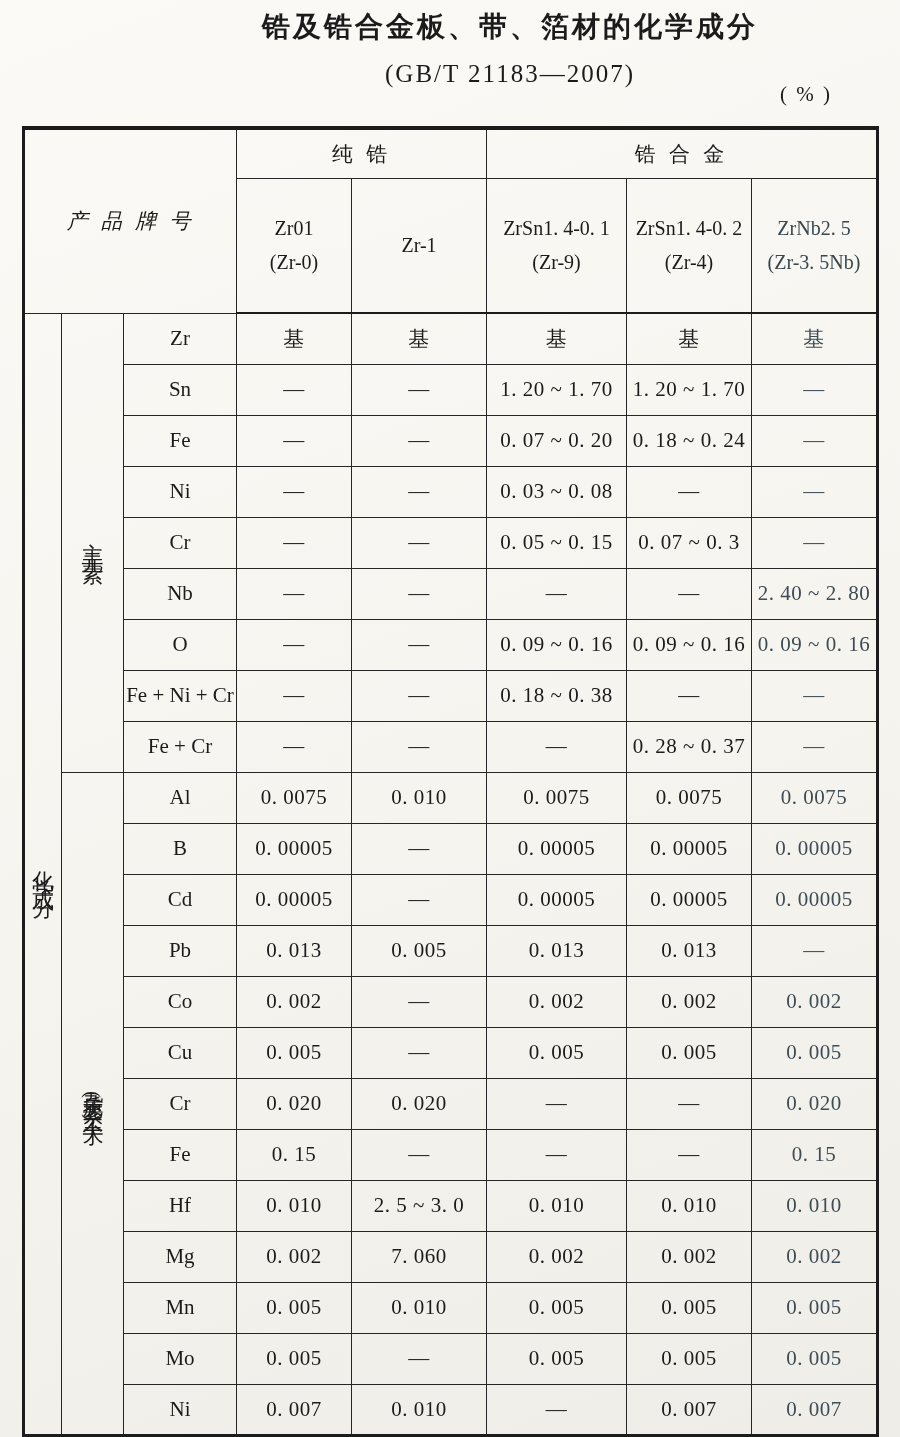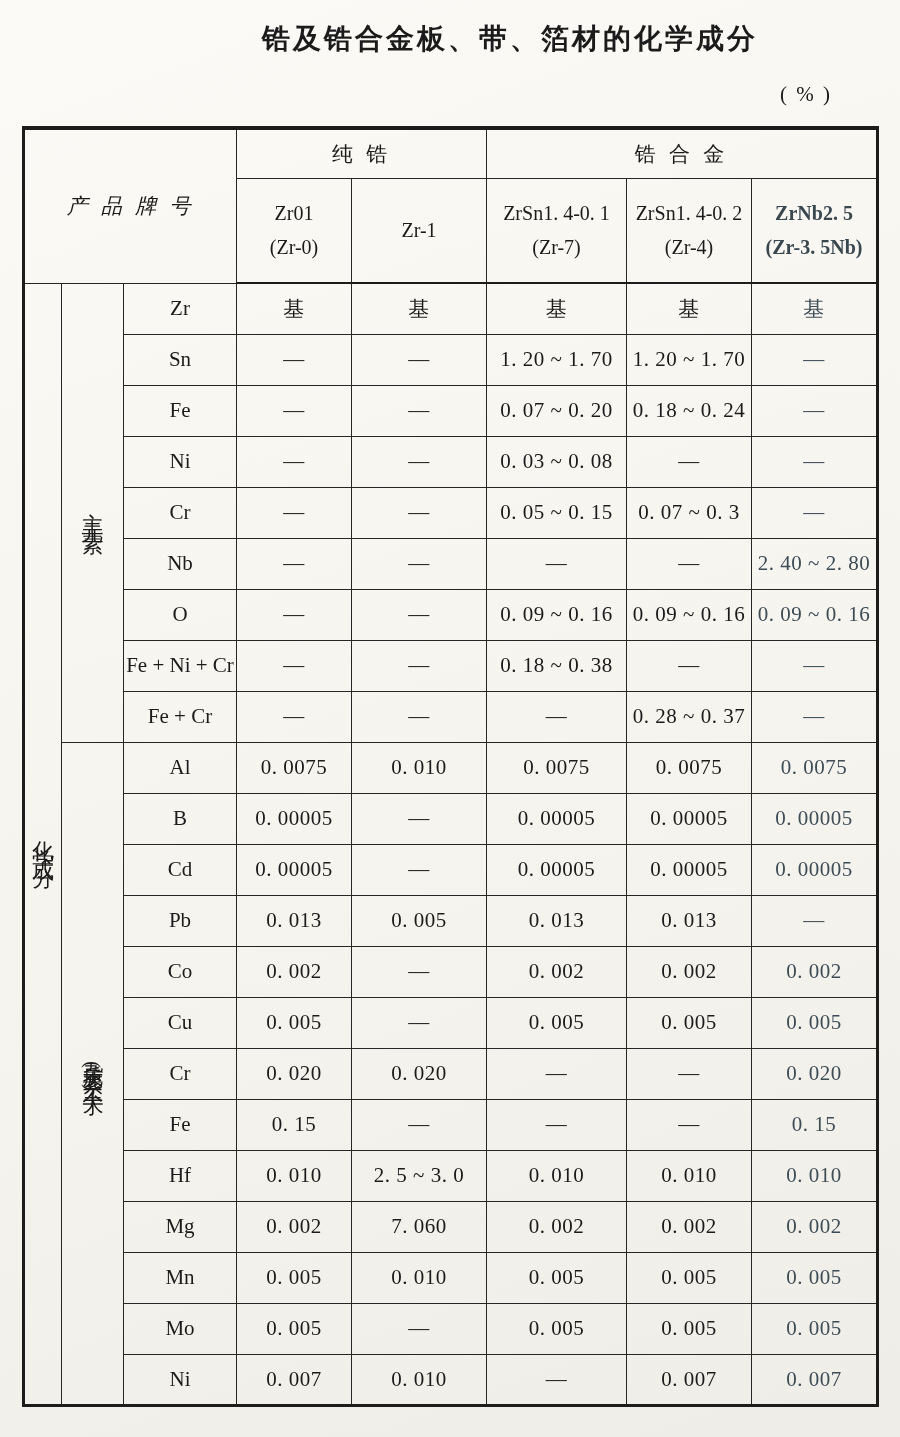--- a/index.html
+++ b/index.html
@@ -6,21 +6,21 @@
   body {
     width:900px; height:1437px;
     background:#e9e7e2;
     font-family:"Liberation Serif", serif;
     color:#1b1b1b;
   }
   .page {
     position:relative; width:900px; height:1437px; overflow:hidden;
     background:linear-gradient(160deg,#fbfaf6 0%, #f6f4ef 55%, #efede7 100%);
   }
-  .titleblock { padding-top:20px; margin-left:170px; width:680px; text-align:center; }
+  .titleblock { padding-top:8px; margin-left:170px; width:680px; text-align:center; }
   .doc-title {
     font-size:28px; font-weight:600; letter-spacing:3px; line-height:38px;
   }
   .doc-standard {
     font-size:25px; margin-top:12px; letter-spacing:2px; line-height:32px; font-weight:500;
   }
   .unit {
     position:absolute; top:82px; right:68px; font-size:21px; letter-spacing:2px;
   }
 
@@ -28,50 +28,51 @@
     position:absolute; left:22px; top:126px; width:854px;
     border-collapse:collapse; table-layout:fixed;
     border:3px solid #1c1c1c; border-top-width:4px;
   }
   table.comp td {
     border:1.4px solid #262626;
     text-align:center; vertical-align:middle;
     padding:0; font-size:21px; overflow:hidden;
   }
   tr.h1row { height:50px; }
-  tr.h2row { height:105px; }
+  tr.h2row { height:135px; }
   tbody.rows tr { height:51px; }
 
   td.corner { font-size:23px; letter-spacing:4px; border-bottom:2.4px solid #1c1c1c;font-style:italic; }
   td.group  { font-size:23px; letter-spacing:4px; }
   tr.h2row td { border-bottom:2.4px solid #1c1c1c; }
   .gline { line-height:34px; font-size:20px; }
 
   td.vcell { vertical-align:middle; }
   .vtext {
     display:inline-block;
     writing-mode:vertical-rl;
     font-size:22px; letter-spacing:9px;
     line-height:1.1;
   }
   .vtext.imp { font-size:21px; letter-spacing:4px; }
   .vtext.main { letter-spacing:10px; }
 
   td.el  { font-size:21px; }
   td.val { font-size:20.5px; letter-spacing:0.5px; }
   td.last { color:#3e4c56; }
-  tr.h2row td.last { color:#39474f;font-weight:bold; }
+  tr.h2row td.last { color:#39474f; }
 </style>
 </head>
 <body>
 
 <div class="page">
 
   <div class="titleblock">
     <div class="doc-title">锆及锆合金板、带、箔材的化学成分</div>
+    <div class="doc-standard">(GB/T 21183—2007)</div>
   </div>
   <div class="unit">( % )</div>
 
   <table class="comp">
     <colgroup>
       <col style="width:38px">
         <col style="width:62px">
         <col style="width:113px">
       <col style="width:115px">
         <col style="width:135px">
@@ -89,21 +90,21 @@
         <td>
           <div class="gline">Zr01</div>
           <div class="gline">(Zr-0)</div>
         </td>
         <td>
           <div class="gline">Zr-1</div>
           <div class="gline"></div>
         </td>
         <td>
           <div class="gline">ZrSn1. 4-0. 1</div>
-          <div class="gline">(Zr-7)</div>
+          <div class="gline">(Zr-9)</div>
         </td>
         <td>
           <div class="gline">ZrSn1. 4-0. 2</div>
           <div class="gline">(Zr-4)</div>
         </td>
         <td class="last">
           <div class="gline">ZrNb2. 5</div>
           <div class="gline">(Zr-3. 5Nb)</div>
         </td>
       </tr>

